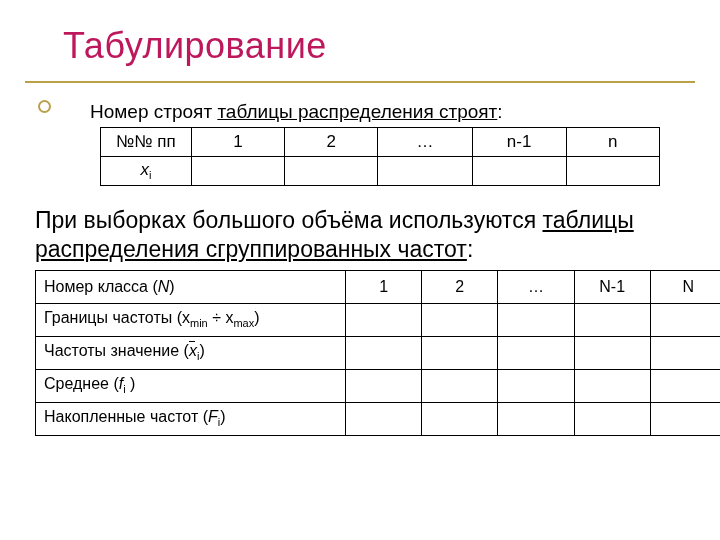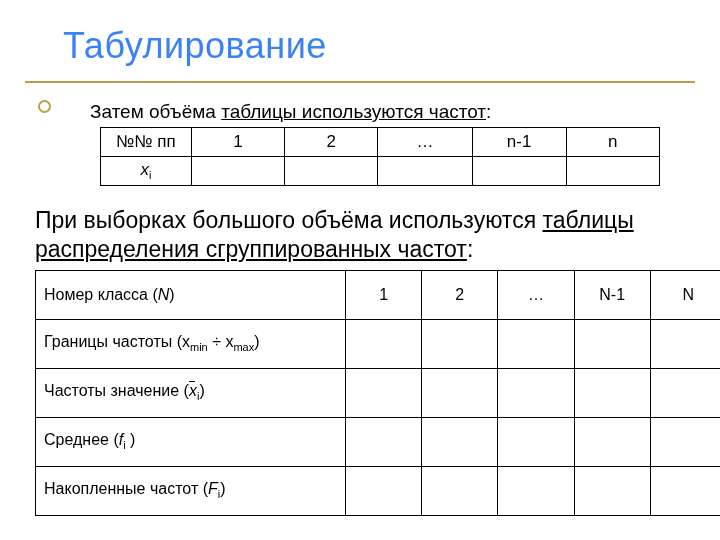--- a/index.html
+++ b/index.html
@@ -26,21 +26,21 @@
     width: 13px;
     height: 13px;
     border: 2px solid #b9a14a;
     border-radius: 50%;
     box-sizing: border-box;
   }
   h1.title {
     font-weight: normal;
     font-size: 36px;
     margin: 0 0 14px 38px;
-    color: #3b82f6;
+    color: #be185d;
     letter-spacing: 0.5px;
   }
   .rule {
     margin: 6px 0 18px 0;
     height: 0;
     border-top: 2px solid #b9a14a;
   }
   .intro {
     margin: 0 0 4px 65px;
     font-size: 19px;
@@ -81,21 +81,21 @@
   table.t2 {
     width: 692px;
     margin: 6px 10px 0 10px;
   }
   table.t2 td {
     border: 1.5px solid #000;
     height: 28px;
     font-size: 16px;
     text-align: left;
     vertical-align: middle;
-    padding: 10px 8px;
+    padding: 2px 8px;
   }
   table.t2 td.num { text-align: center; width: 56px; }
   table.t2 td.lab { width: 280px; }
   .xbar {
     display: inline-block;
     position: relative;
     font-style: italic;
   }
   .xbar .bar {
     position: absolute;
@@ -109,21 +109,21 @@
 </head>
 <body>
 
 <div class="slide">
 
   <h1 class="title">Табулирование</h1>
   <div class="rule"></div>
   <div class="bullet"></div>
 
   <p class="intro">
-    <span>Затем объёма </span><span class="uline">таблицы используются частот</span><span>:</span>
+    <span>Номер строят </span><span class="uline">таблицы распределения строят</span><span>:</span>
   </p>
 
   <div class="table1-wrap">
     <table class="t1">
       <tbody>
           <tr>
         <td class="first">№№ пп</td>
         <td class="col">1</td>
         <td class="col">2</td>
         <td class="col">…</td>

